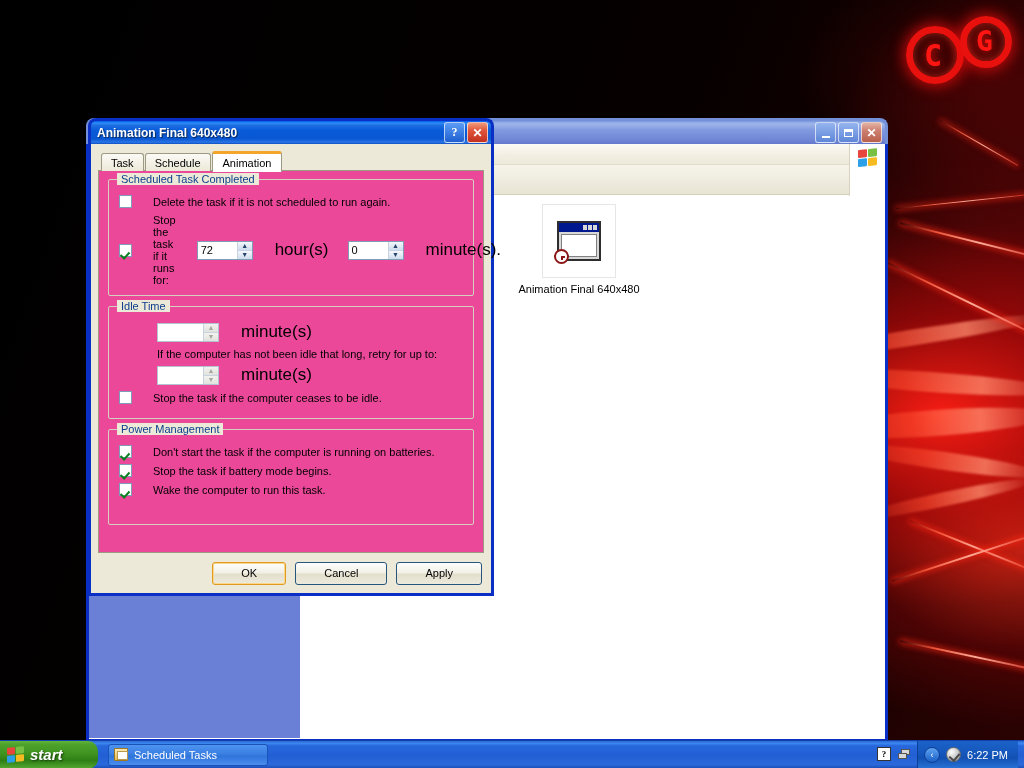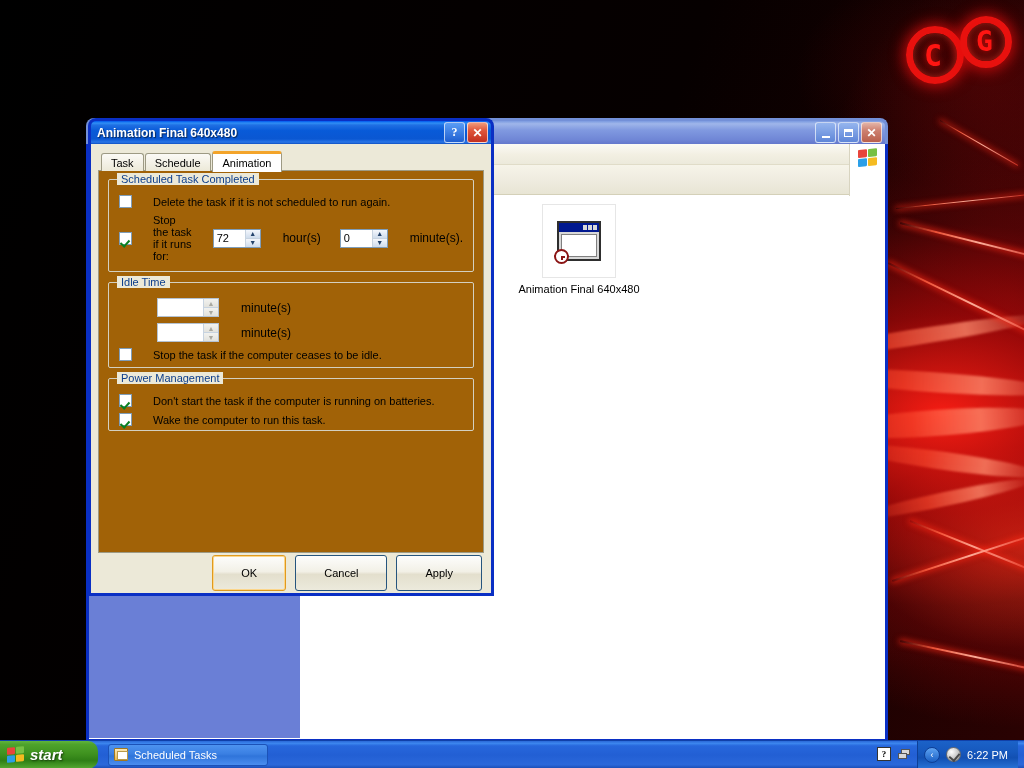--- a/index.html
+++ b/index.html
@@ -184,21 +184,21 @@
     display:flex; align-items:center;
   }
   .tab.active {
     height: 21px; background:#fff;
     border-top: 3px solid #f3a42a;
     border-left-color:#9d9a84; border-right-color:#9d9a84;
     position: relative; top: 1px; z-index: 4;
     padding: 0 10px;
   }
   .tabpanel {
-    flex:1; background:#a16207;
+    flex:1; background:#ec4899;
     border: 1px solid #9d9a84;
     border-top-color:#9d9a84;
     margin-top: -1px;
     padding: 8px 9px 4px 9px;
     position: relative;
   }
 
   .group {
     border: 1px solid #d4d0c0;
     border-top-color: #d4d0c0;
@@ -220,42 +220,42 @@
     background: #fff; margin-right: 6px; flex: none;
     position: relative;
   }
   .cb.checked::after {
     content:""; position:absolute; left:2px; top:5px;
     width:4px; height:7px; border:solid #0b8020; border-width:0 2px 2px 0;
     transform: rotate(42deg); transform-origin: center;
   }
   .lbl { font-size: 11px; color: #000; }
 
-  .spin { display:flex; height: 19px; border: 1px solid #7f9db9; background:#fff; width: 48px; flex:none; }
+  .spin { display:flex; height: 19px; border: 1px solid #7f9db9; background:#fff; width: 56px; flex:none; }
   .spin input {
     border:none; outline:none; width: 100%; padding: 0 2px 0 3px;
     font-family: "Liberation Sans", sans-serif; font-size: 11px; background:transparent;
   }
   .spin .arrows { width: 15px; flex:none; display:flex; flex-direction:column; border-left:1px solid #c7d3e0; }
   .spin .arrows span {
     flex:1; background: linear-gradient(180deg,#f4f7fc,#cfdcec);
     display:flex; align-items:center; justify-content:center;
     font-size: 7px; color:#24436b; line-height:1;
   }
   .spin .arrows span:first-child { border-bottom:1px solid #c7d3e0; }
   .spin.dim { border-color:#b4c2d2; background:#fff; }
   .spin.dim .arrows span { background: linear-gradient(180deg,#f2f2ef,#e2e2dd); color:#a8a8a0; }
   .spin.wide { width: 62px; }
 
   .indent { margin-left: 38px; }
-  .unit { font-size: 12px; margin-left: 7px; }
+  .unit { font-size: 17px; margin-left: 7px; }
 
   .btnbar { height: 40px; display:flex; align-items:center; justify-content:flex-end; gap: 9px; padding: 0 9px 0 0; }
   .btn {
-    min-width: 73px; height: 36px; padding: 0 28px;
+    min-width: 73px; height: 23px; padding: 0 28px;
     background: linear-gradient(180deg,#fdfdfc 0%, #f2f0e6 46%, #e3dfcd 54%, #eceadc 100%);
     border: 1px solid #26557e; border-radius: 3px;
     font-size: 11px; color:#000;
     display:flex; align-items:center; justify-content:center;
   }
   .btn.default {
     border-color: #e09a1e;
     box-shadow: inset 0 0 0 1px #fcd68a;
   }
 
@@ -492,61 +492,68 @@
                 <input type="text" value="0" style="">
                 <div class="arrows">
                   <span>▲</span>
                   <span>▼</span>
                 </div>
               </div>
               <div class="unit">minute(s).</div>
             </div>
           </div>
 
-          <div class="group" style="padding-bottom:4px;">
+          <div class="group" style="padding-bottom:12px;">
             <div class="group-title">Idle Time</div>
 
 
             <div class="row indent">
               <div class="spin dim wide">
                 <input type="text" disabled="" value="" style="">
                 <div class="arrows">
                   <span>▲</span>
                   <span>▼</span>
                 </div>
               </div>
               <div class="unit">minute(s)</div>
             </div>
 
+            <div class="row indent" style="margin-bottom:5px;">
+              <div class="lbl">If the computer has not been idle that long, retry for up to:</div>
+            </div>
 
             <div class="row indent">
               <div class="spin dim wide">
                 <input type="text" disabled="" value="" style="">
                 <div class="arrows">
                   <span>▲</span>
                   <span>▼</span>
                 </div>
               </div>
               <div class="unit">minute(s)</div>
             </div>
 
             <div class="row">
               <div class="cb"></div>
               <div class="lbl">Stop the task if the computer ceases to be idle.</div>
             </div>
           </div>
 
-          <div class="group" style="margin-bottom:0; padding-bottom:2px;">
+          <div class="group" style="margin-bottom:0; padding-bottom:26px;">
             <div class="group-title">Power Management</div>
 
             <div class="row">
               <div class="cb checked"></div>
               <div class="lbl">Don't start the task if the computer is running on batteries.</div>
             </div>
 
+            <div class="row">
+              <div class="cb checked"></div>
+              <div class="lbl">Stop the task if battery mode begins.</div>
+            </div>
 
             <div class="row">
               <div class="cb checked"></div>
               <div class="lbl">Wake the computer to run this task.</div>
             </div>
           </div>
 
         </div>
       </div>
 

